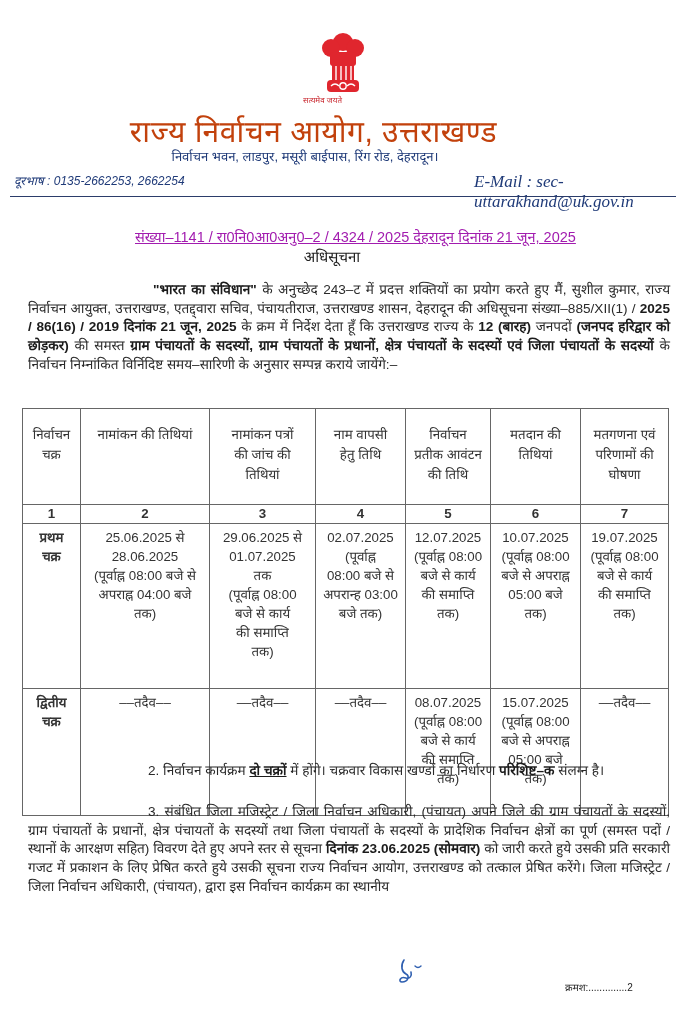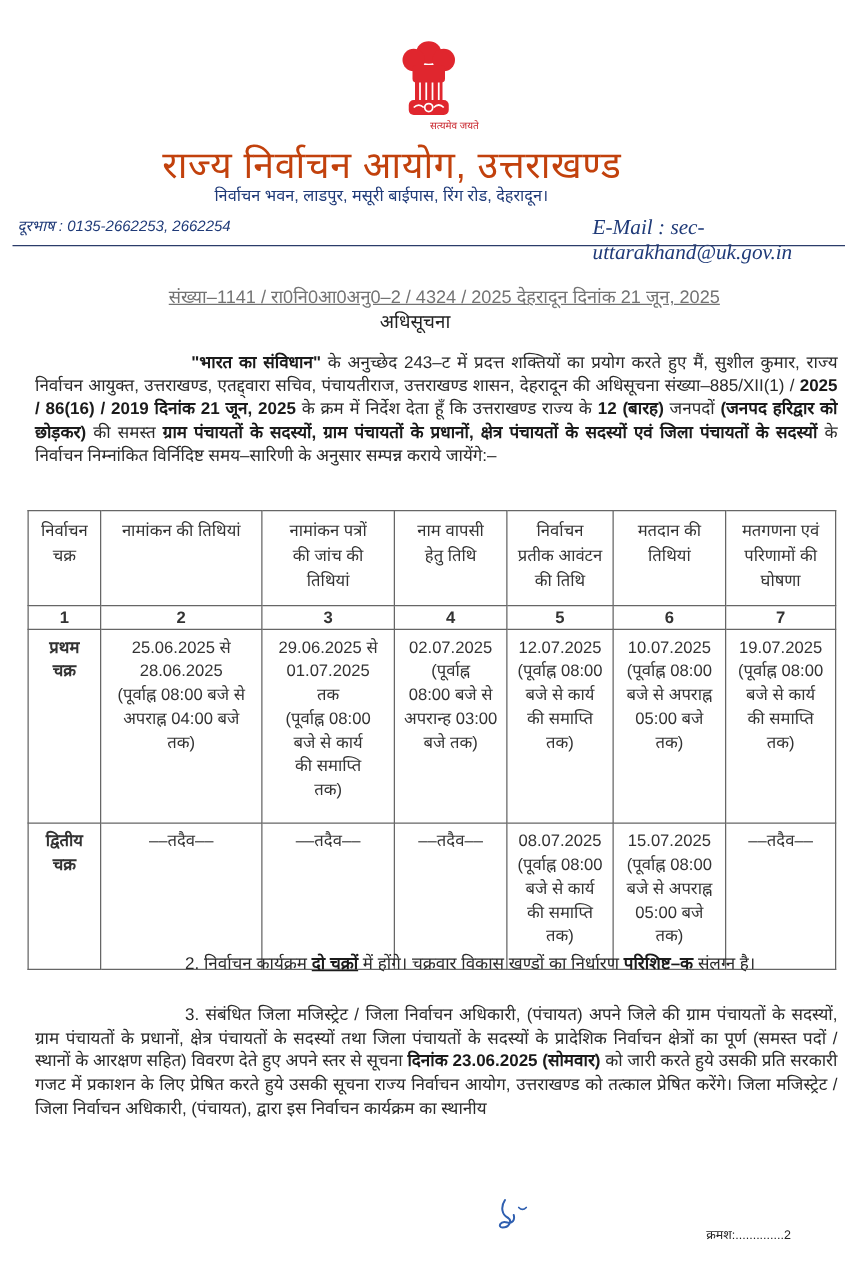--- a/index.html
+++ b/index.html
@@ -2,46 +2,46 @@
 <html><head>
 <meta charset="utf-8">
 <style>
   html, body { margin: 0; padding: 0; background: #ffffff; }
   body { width: 686px; height: 1024px; position: relative; overflow: hidden;
          font-family: "Liberation Sans", "DejaVu Sans", sans-serif; color: #2a2a2a; }
   .abs { position: absolute; }
 
   
   .emblem { left: 303px; top: 28px; width: 80px; height: 78px; }
-  .motto { left: 303px; top: 94px; width: 80px; text-align: right; font-size: 8px; color: #c8242b; }
+  .motto { left: 303px; top: 94px; width: 80px; text-align: left; font-size: 8px; color: #c8242b; }
   .org-title { left: 0; top: 110px; width: 627px; text-align: center; font-size: 30px; color: #c2410c;
                letter-spacing: 0.5px; }
   .org-address { left: 0; top: 147px; width: 610px; text-align: center; font-size: 13px; color: #1f3a78; }
   .contact-row { left: 14px; top: 172px; width: 662px; height: 18px; font-size: 12px; color: #1f3a78; font-style: italic; }
   .contact-row span { position: absolute; top: 0; }
   .c-phone { left: 0; }
   .c-fax { left: 224px; font-size: 13px; }
   .c-email { left: 460px; font-family: "Liberation Serif", serif; font-size: 17px; }
   .rule { left: 10px; top: 196px; width: 666px; height: 1px; background: #2b3c6a; }
 
   
-  .ref-line { left: 135px; top: 226px; font-size: 14.5px; color: #737373; text-decoration: underline;
+  .ref-line { left: 135px; top: 226px; font-size: 14.5px; color: #a21caf; text-decoration: underline;
               white-space: nowrap; }
   .notice-title { left: 0; top: 246px; width: 664px; text-align: center; font-size: 15px; color: #222; }
 
   
   .para { left: 28px; width: 642px; font-size: 13.6px; line-height: 18.7px; color: #2a2a2a; text-align: justify; }
   .p1 { top: 281px; text-indent: 125px; }
   .b { font-weight: bold; color: #1b1b1b; }
   .u { text-decoration: underline; }
 
   
   .sched { left: 22px; top: 408px; border-collapse: collapse; table-layout: fixed; font-size: 13.3px;
            line-height: 19px; color: #333; }
-  .sched td, .sched th { border: 1px solid #666; padding: 6px 3px; vertical-align: top; text-align: center;
+  .sched td, .sched th { border: 1px solid #666; padding: 16px 3px; vertical-align: top; text-align: center;
                          font-weight: normal; }
   .sched th { height: 63px; line-height: 20px; color: #333; }
   .sched tr.num td { height: 14px; padding: 1px 3px; line-height: 16px; font-weight: bold; vertical-align: middle; }
   .sched tr.r1 td { height: 144px; padding-top: 4px; }
   .sched tr.r2 td { height: 106px; padding-top: 4px; }
   .sched td.phase { font-weight: bold; line-height: 19px; }
   .cell-line { display: block; white-space: nowrap; }
 
   .p2 { top: 762px; text-indent: 120px; }
   .p3 { top: 803px; text-indent: 120px; }

